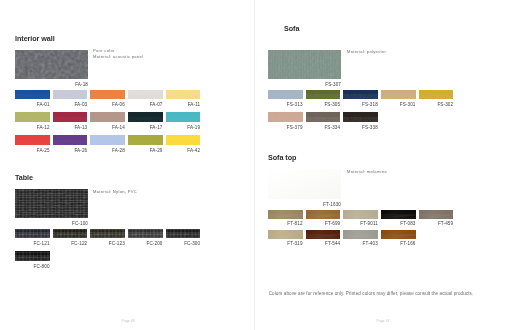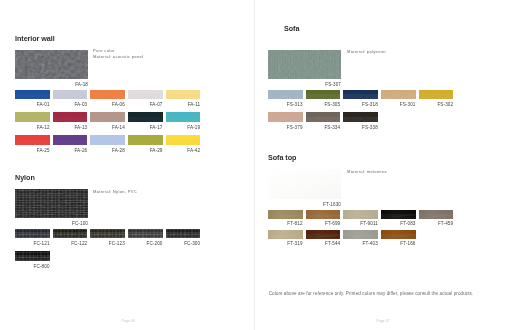--- a/index.html
+++ b/index.html
@@ -169,21 +169,21 @@
         </div>
         <div class="lbl" style="left:107.94999999999999px;top:148.50000000000003px;width:54.6px;">FA-29</div>
         <div class="chip" style="left:165.6px;top:135.3px;background:#fbdc3a;">
           <div class="tex tex-grain-small"><svg width="100%" height="100%" preserveAspectRatio="none">
               <rect width="100%" height="100%" filter="url(#nz-grain)" opacity="0.075"></rect>
             </svg></div>
         </div>
         <div class="lbl" style="left:145.6px;top:148.50000000000003px;width:54.6px;">FA-42</div>
       </div>
       <div class="section" style="left:0;top:0;">
-        <div class="section-title" style="left:15px;top:173.5px;">Nylon</div>
+        <div class="section-title" style="left:15px;top:173.5px;">Table</div>
         <div class="note" style="left:93px;top:188.6px;">Material: Nylon, PVC</div>
         <div class="hero" style="left:15px;top:188.5px;background:#1a1a1a;">
           <div class="tex tex-weave-dark"><svg width="100%" height="100%" preserveAspectRatio="none">
               <rect width="100%" height="100%" filter="url(#nz-weave)" opacity="0.3"></rect>
             </svg><div class="tex grid-weave"></div></div>
         </div>
         <div class="lbl" style="left:-5px;top:222.20000000000002px;width:93px;">FC-100</div>
         <div class="chip" style="left:15px;top:228.5px;background:#2b2b36;">
           <div class="tex tex-weave-small"><svg width="100%" height="100%" preserveAspectRatio="none">
               <rect width="100%" height="100%" filter="url(#nz-weave)" opacity="0.28"></rect>

